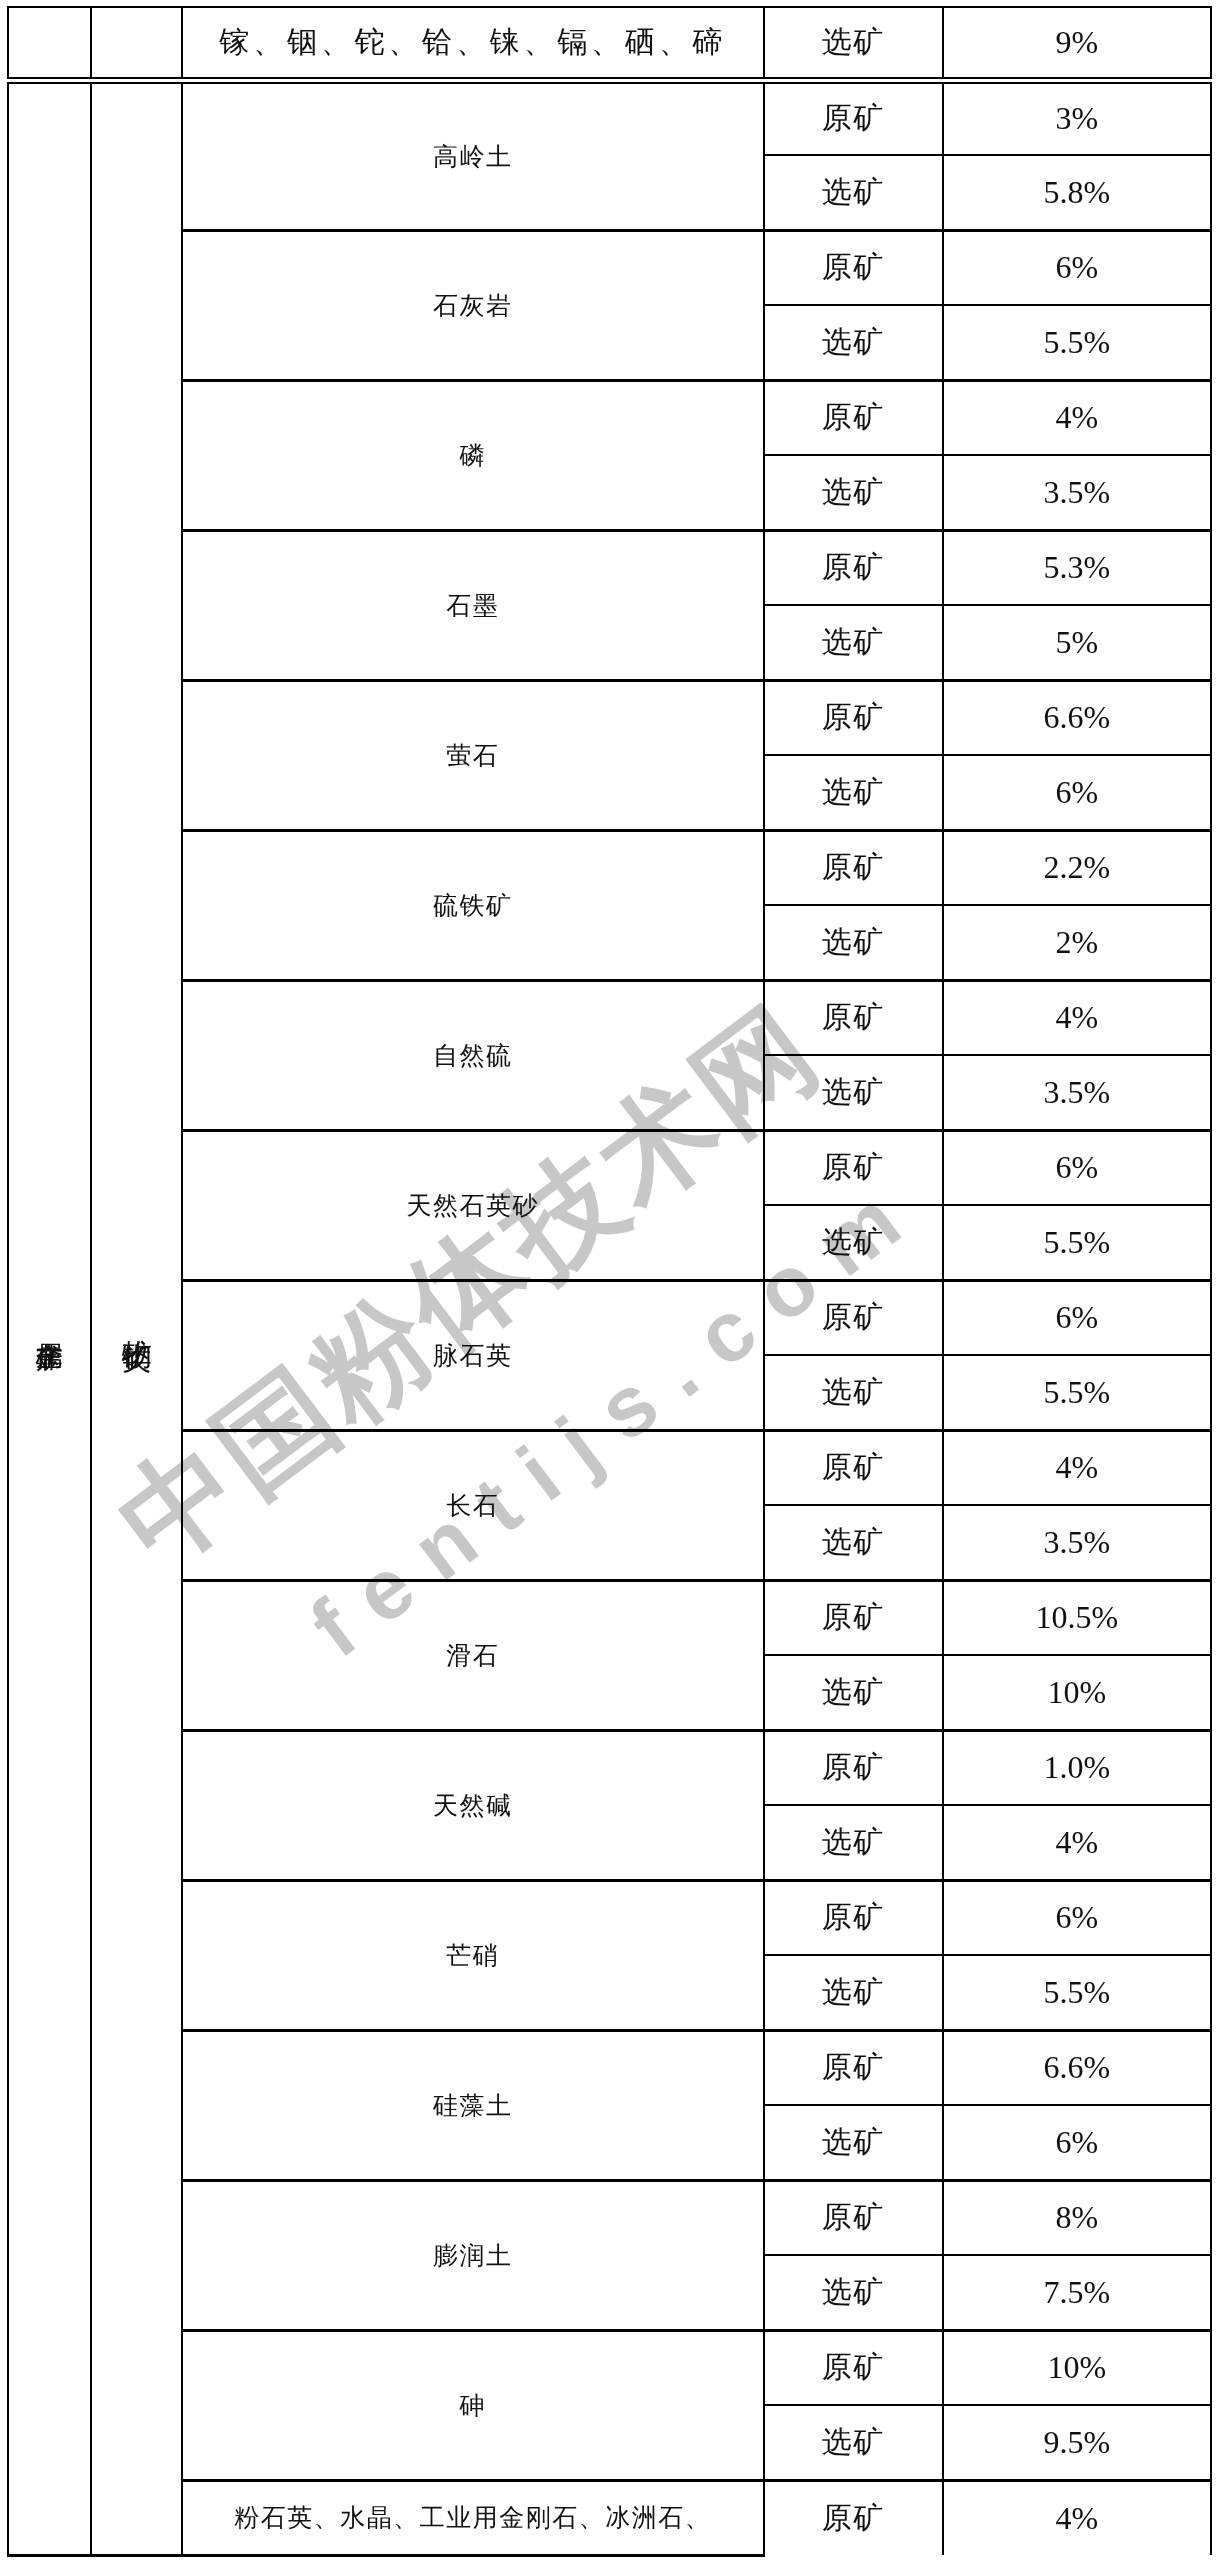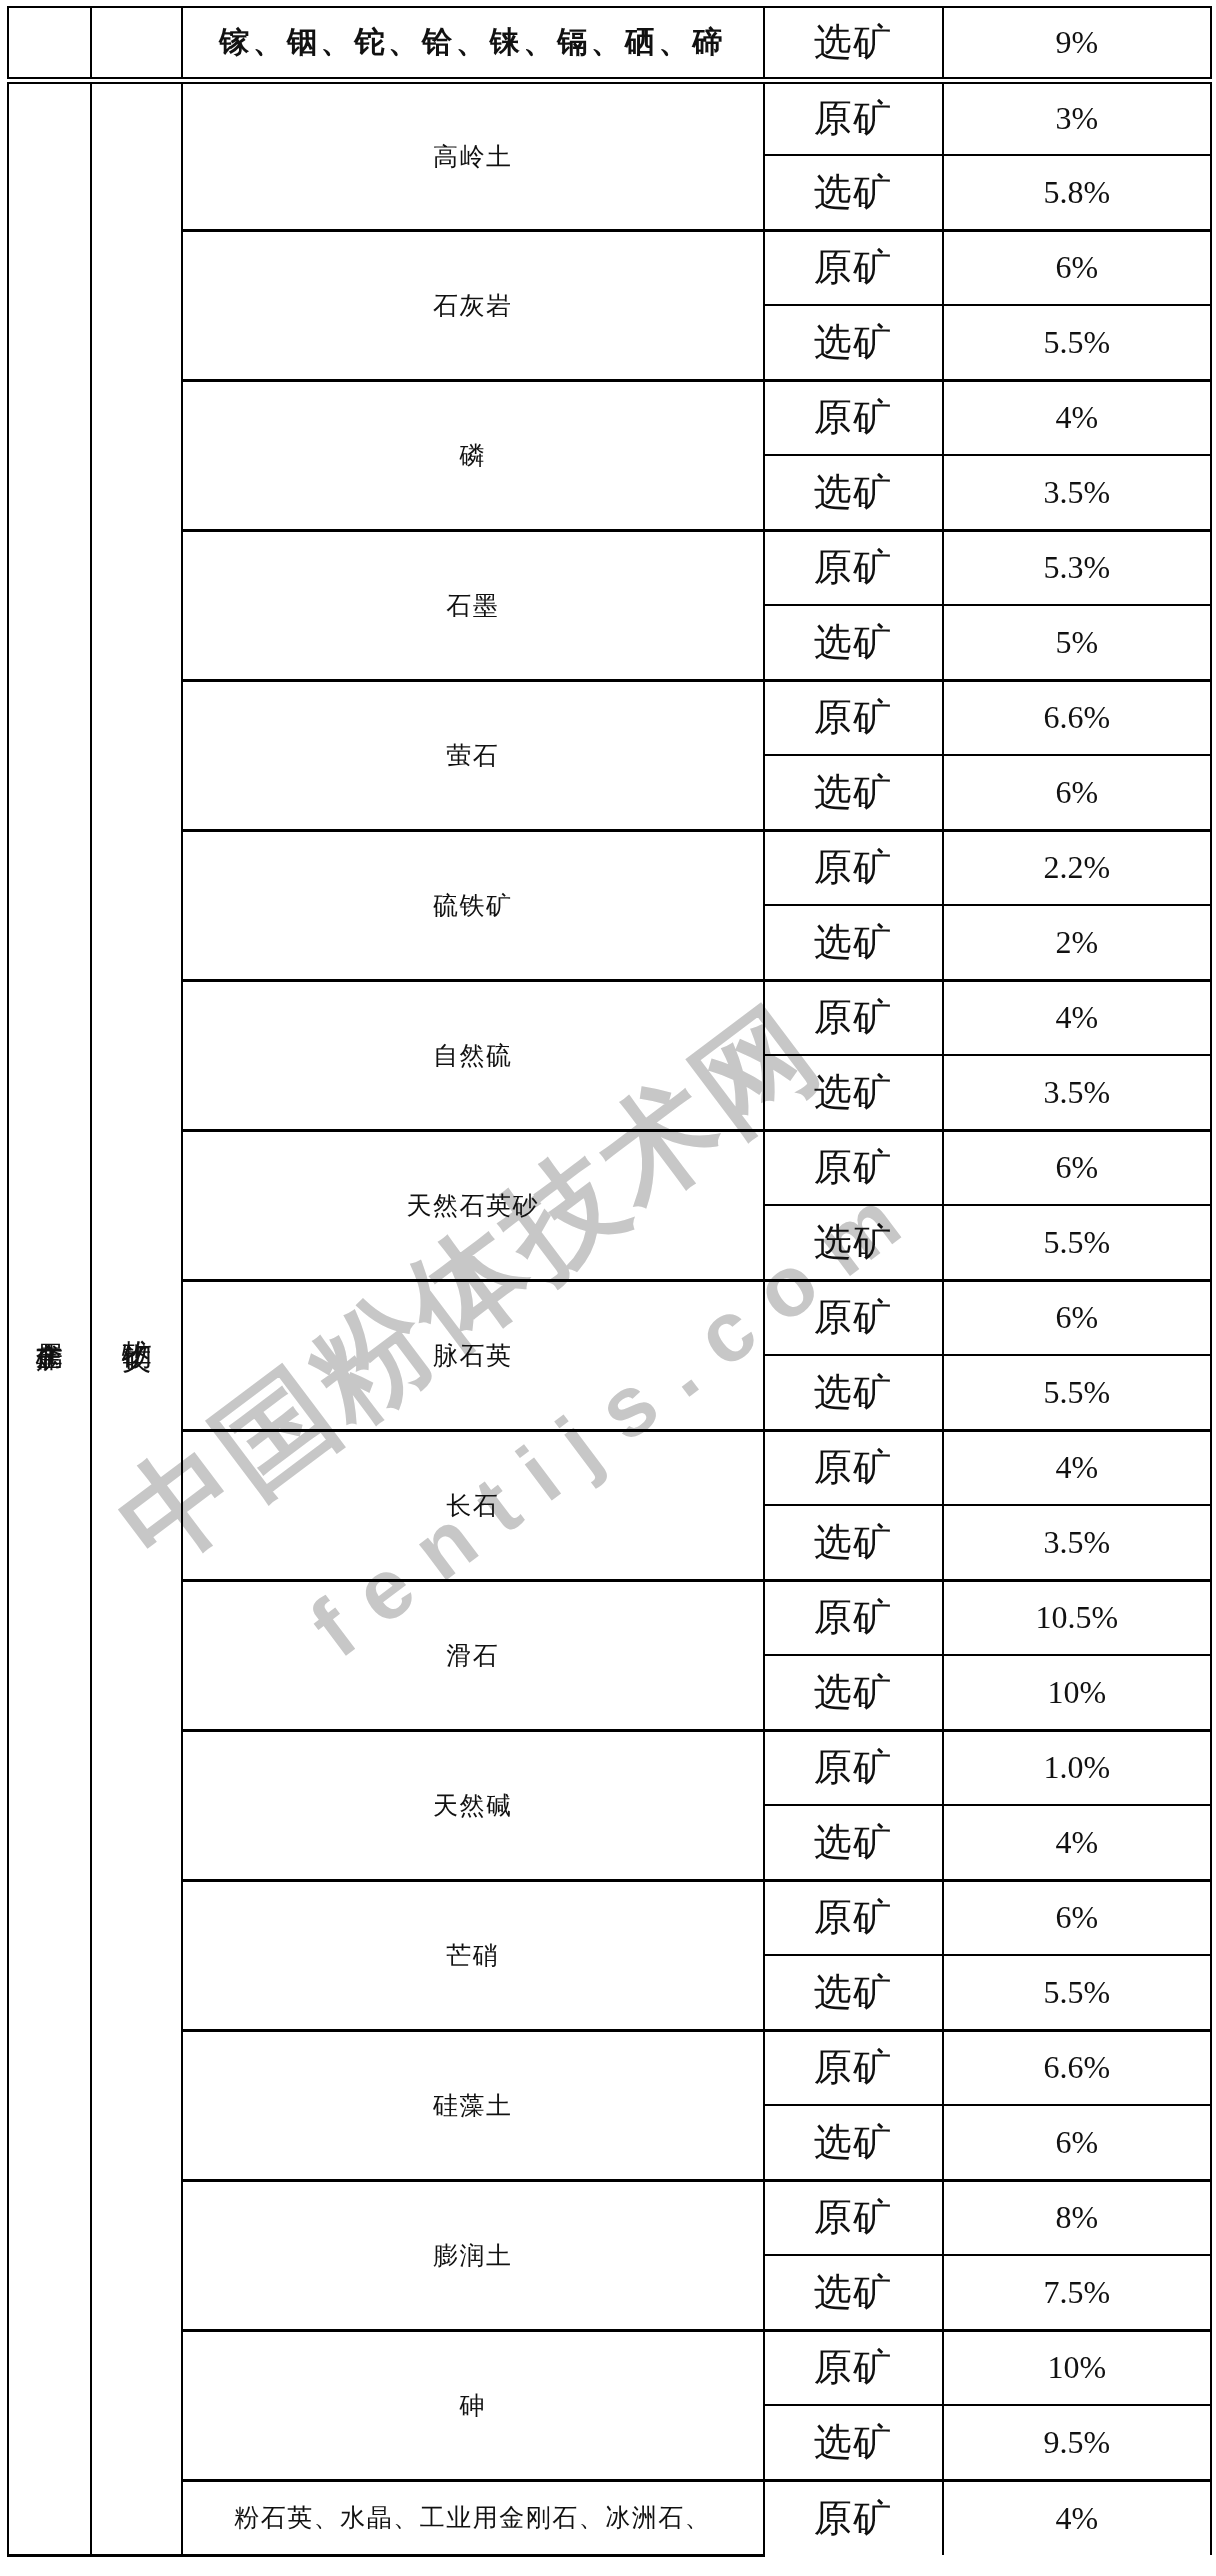--- a/index.html
+++ b/index.html
@@ -56,23 +56,23 @@
     vertical-align:middle;
     padding:0;
     overflow:hidden;
   }
   tr.row-head { height:73px; }
   tr.row-head td { border-bottom:7.6px double #000; }
   tr.sub { height:75px; }
   tr.block-top td { border-top:3.8px solid #000; }
   tr.mid-row td { border-top:2.3px solid #000; }
 
-  .head-minerals { font-size:30px; letter-spacing:3.8px;font-weight:bold; }
+  .head-minerals { font-size:30px; letter-spacing:3.8px; }
   .name-cell   { font-size:25px; letter-spacing:1.5px; }
-  .label-cell  { font-size:38px; letter-spacing:1.5px; }
+  .label-cell  { font-size:30px; letter-spacing:1.5px; }
   .value-cell  { font-size:32px; }
 
   .vert-cell span {
     display:inline-block;
     writing-mode:vertical-rl;
     text-orientation:upright;
   }
   .v1 { font-size:27px; letter-spacing:0px; }
   .v2 { font-size:30px; letter-spacing:2.3px; }
 

